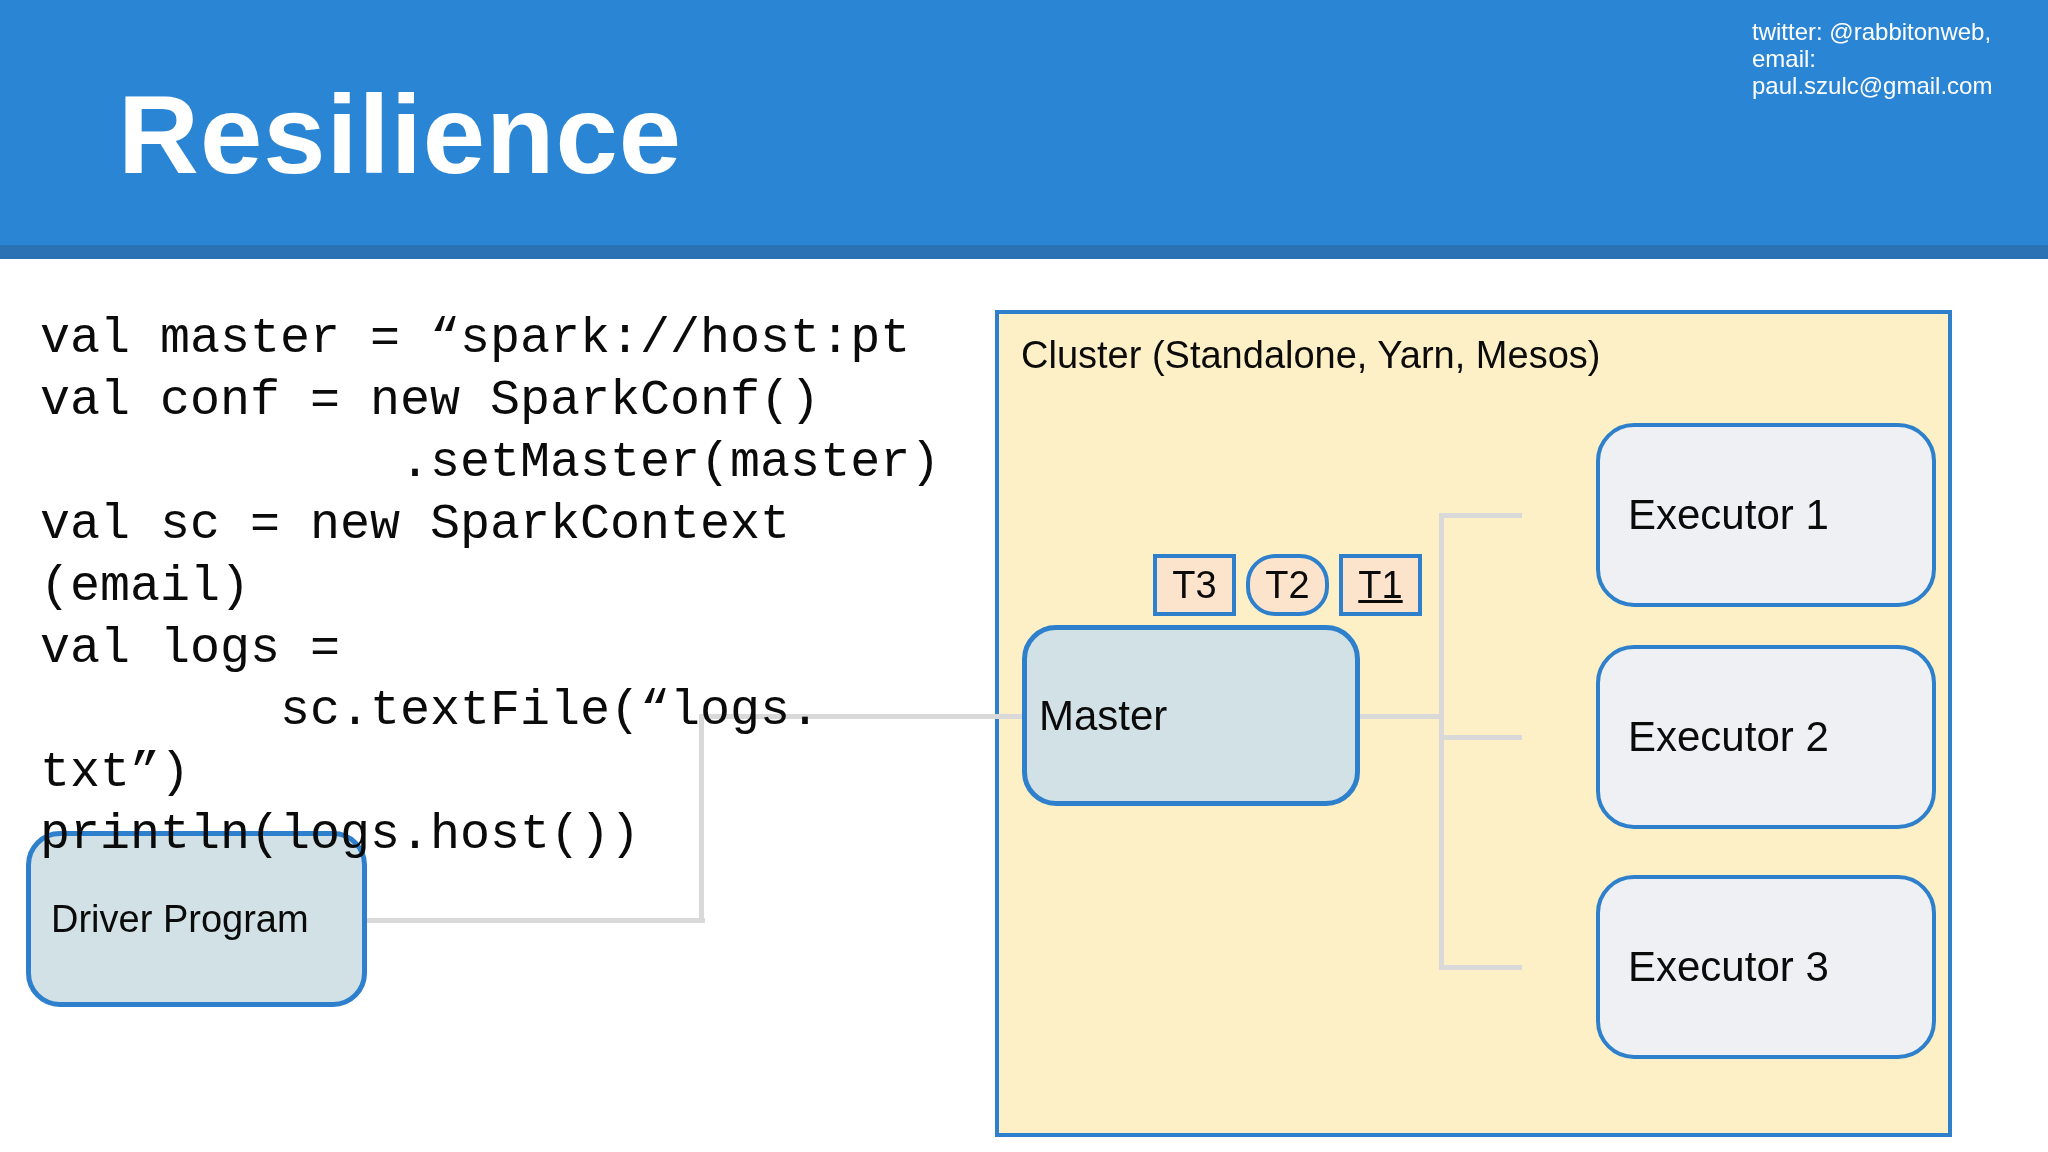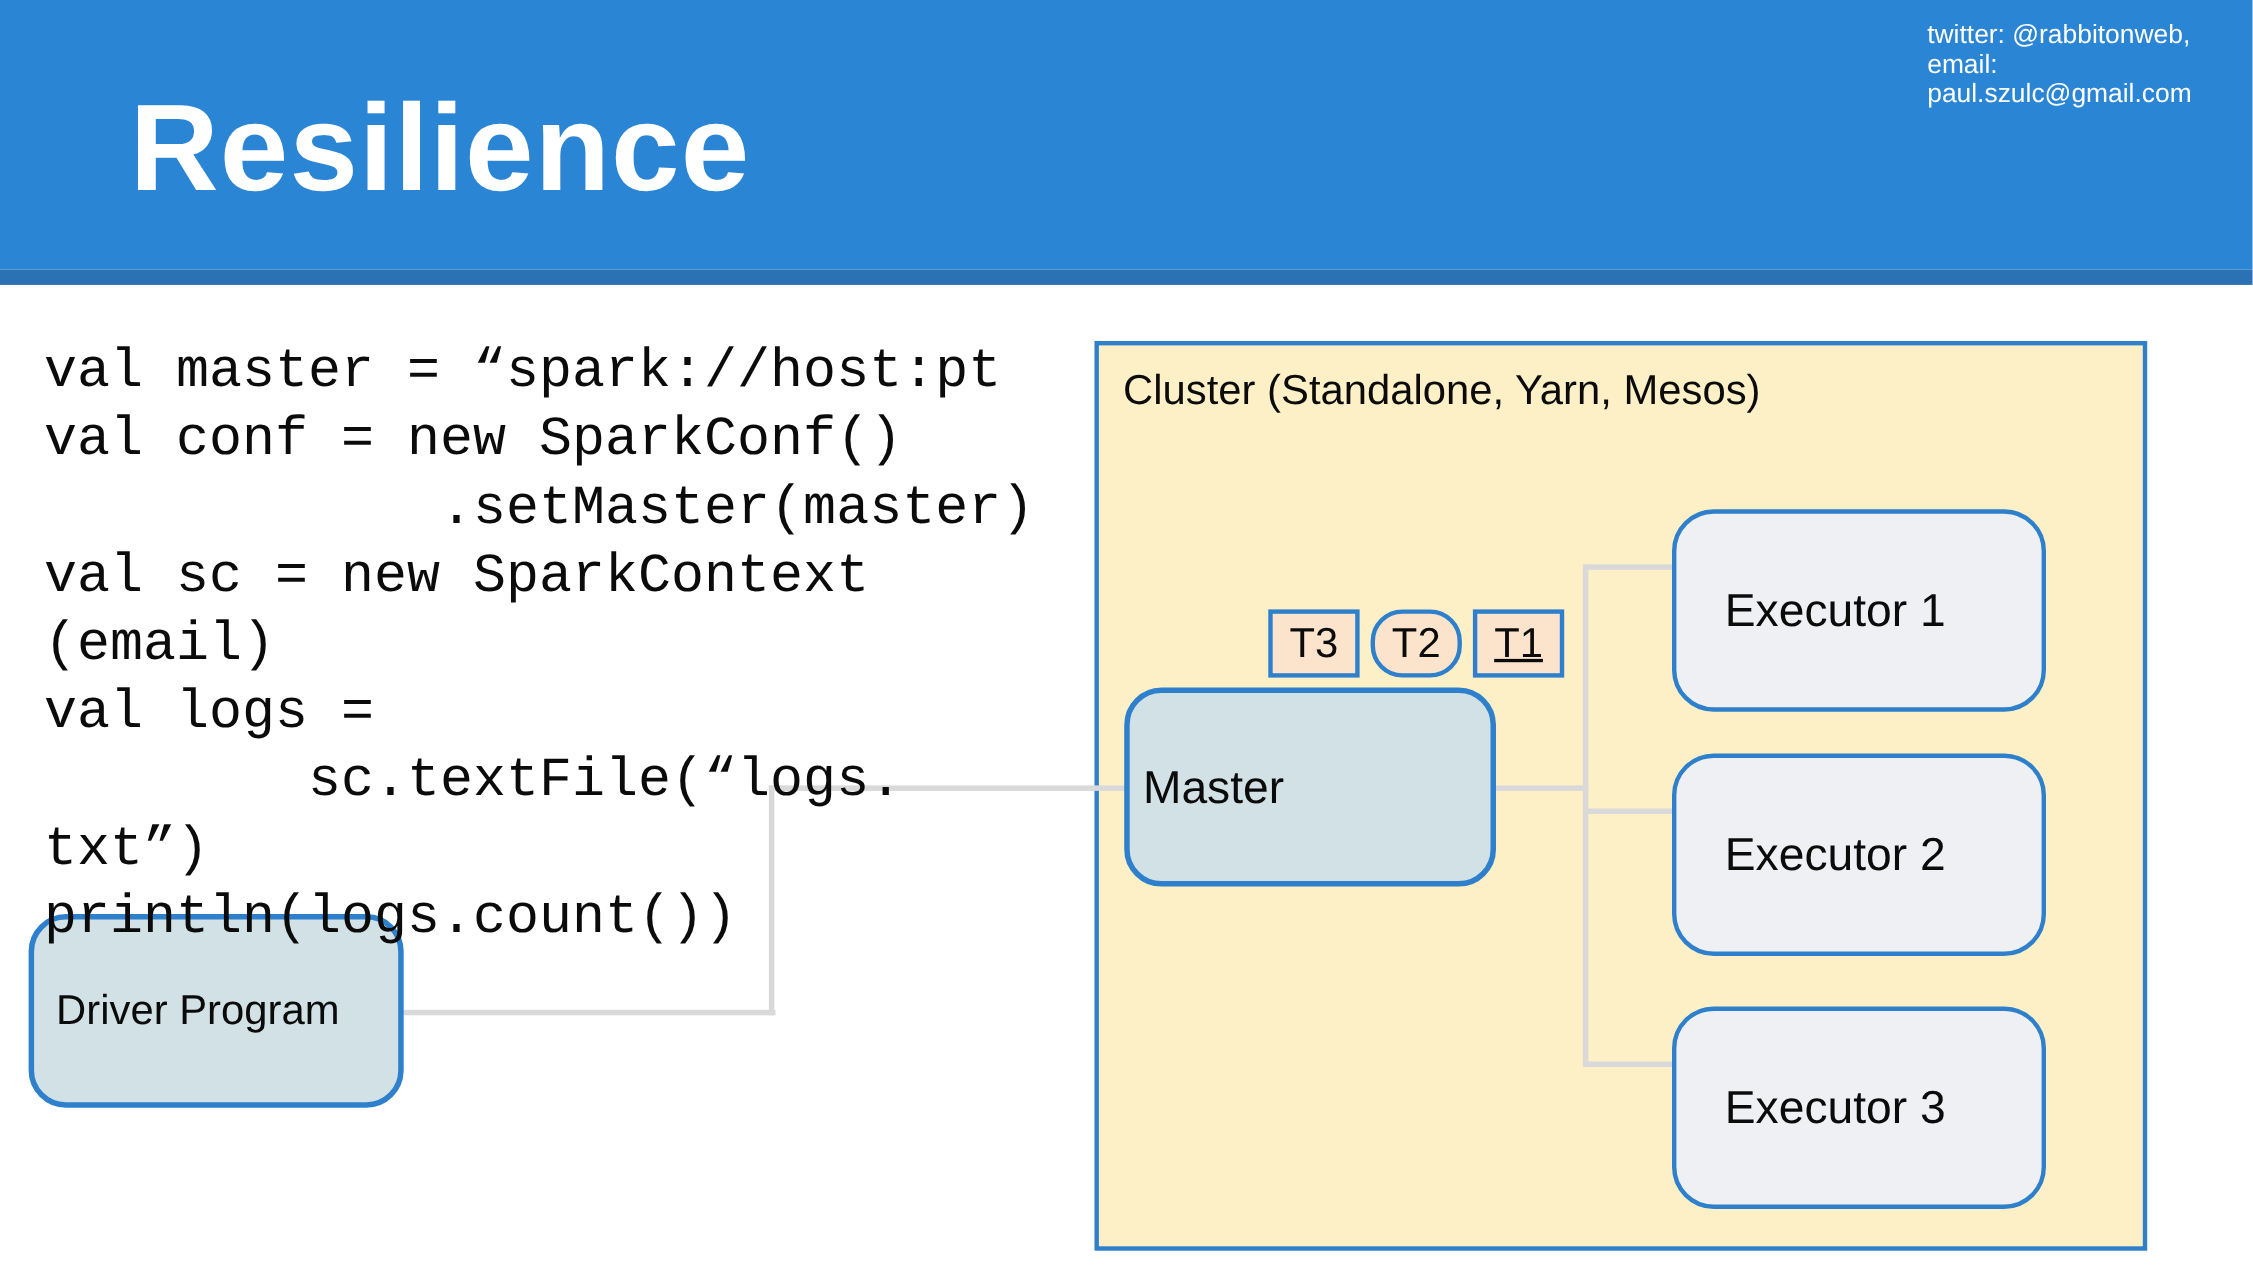--- a/index.html
+++ b/index.html
@@ -39,22 +39,22 @@
   
   .node{
     position:absolute;box-sizing:border-box;z-index:2;display:flex;align-items:center;
     border:5px solid var(--border-blue,#2e80cc);border-radius:34px;
     background:var(--node-fill,#d2e1e5);
     font-size:42px;color:var(--text-dark,#0b0b0b);
   }
   .driver{left:26px;top:831px;width:341px;height:176px;font-size:38px;padding-left:20px;}
   .master{left:1022px;top:625px;width:338px;height:181px;padding-left:12px;}
   .executor{
-    left:1520px;width:340px;height:184px;padding-left:44px;
-    border-width:4px;border-radius:38px;background:var(--executor-fill,#eef0f3);margin-top:40px;
+    left:1596px;width:340px;height:184px;padding-left:28px;
+    border-width:4px;border-radius:38px;background:var(--executor-fill,#eef0f3);
   }
   .exec1{top:423px;} .exec2{top:645px;} .exec3{top:875px;}
   
   .task{
     position:absolute;top:554px;width:83px;height:62px;box-sizing:border-box;z-index:2;
     display:flex;align-items:center;justify-content:center;
     background:var(--task-fill,#fbe3cc);border:4px solid var(--border-blue,#2e80cc);
     font-size:38px;color:var(--text-dark,#0b0b0b);
   }
   .task3{left:1153px;} .task2{left:1246px;border-radius:29px;} .task1{left:1339px;text-decoration:underline;}
@@ -79,21 +79,21 @@
   <div class="line" style="left:365px;top:918px;width:340px;height:5px;"></div>
   <div class="line" style="left:699px;top:714px;width:5px;height:209px;"></div>
   <div class="line" style="left:699px;top:714px;width:327px;height:5px;"></div>
 
   <div class="line" style="left:1358px;top:714px;width:86px;height:5px;"></div>
   <div class="line" style="left:1439px;top:513px;width:5px;height:457px;"></div>
   <div class="line" style="left:1443px;top:513px;width:79px;height:5px;"></div>
   <div class="line" style="left:1443px;top:735px;width:79px;height:5px;"></div>
   <div class="line" style="left:1443px;top:965px;width:79px;height:5px;"></div>
 
-  <pre class="code"><div>val master = “spark://host:pt</div><div>val conf = new SparkConf()</div><div>            .setMaster(master)</div><div>val sc = new SparkContext</div><div>(email)</div><div>val logs =</div><div>        sc.textFile(“logs.</div><div>txt”)</div><div>println(logs.count())</div></pre>
+  <pre class="code"><div>val master = “spark://host:pt</div><div>val conf = new SparkConf()</div><div>            .setMaster(master)</div><div>val sc = new SparkContext</div><div>(email)</div><div>val logs =</div><div>        sc.textFile(“logs.</div><div>txt”)</div><div>println(logs.host())</div></pre>
 
   <div class="task task3">T3</div>
   <div class="task task2">T2</div>
   <div class="task task1">T1</div>
 
   <div class="node driver">Driver Program</div>
   <div class="node master">Master</div>
   <div class="node executor exec1">Executor 1</div>
   <div class="node executor exec2">Executor 2</div>
   <div class="node executor exec3">Executor 3</div>

